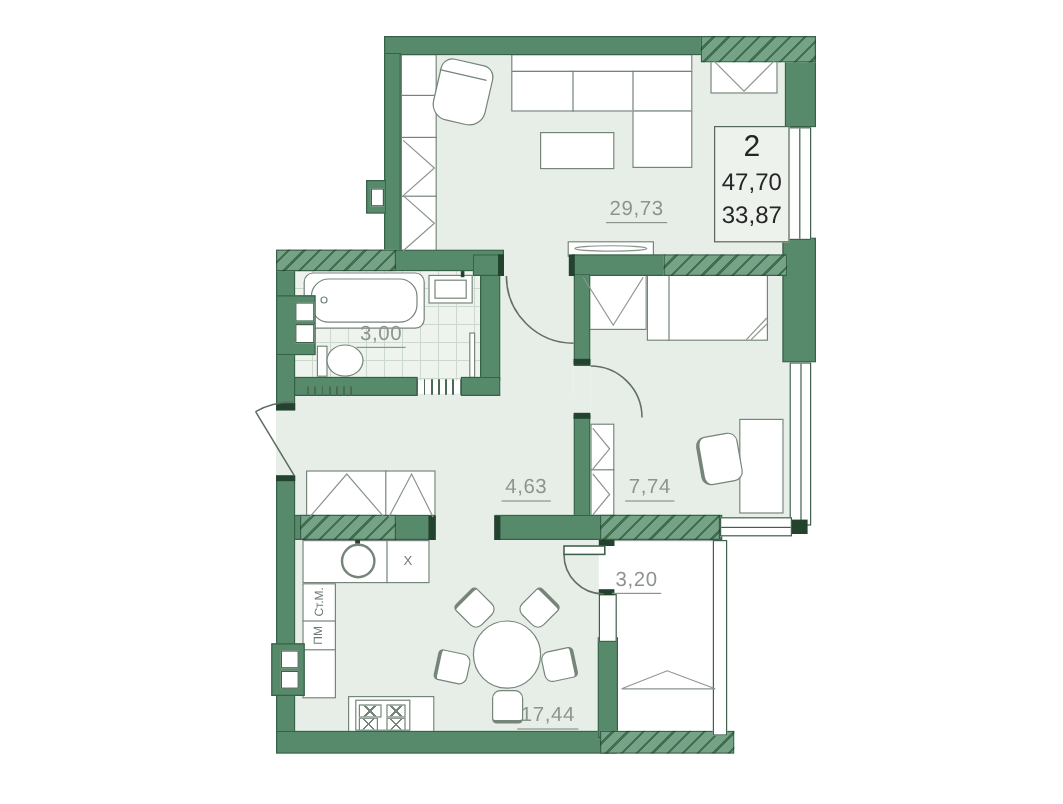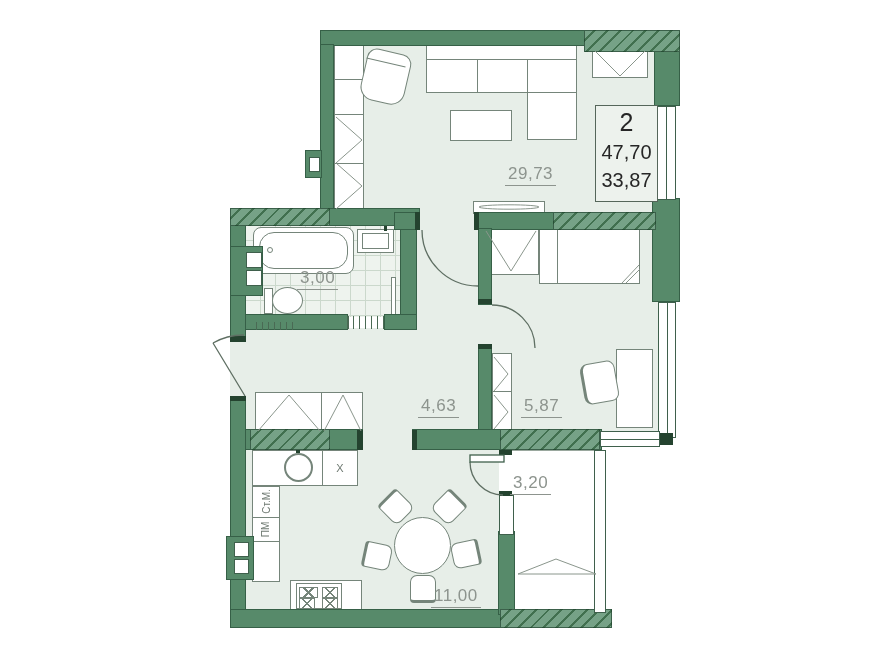--- a/index.html
+++ b/index.html
@@ -167,23 +167,23 @@
   <div class="cap" style="left:230px;top:396px;width:16px;height:5px"></div>
   <div class="cap" style="left:499px;top:450px;width:13px;height:5px"></div>
   <div class="cap" style="left:499px;top:491px;width:13px;height:5px"></div>
   <div class="cap" style="left:660px;top:433px;width:13px;height:12px"></div>
   <div class="comb" style="left:347px;top:316px;width:37px;height:13px"></div>
   <div class="comb" style="left:256px;top:322px;width:40px;height:8px"></div>
 
   <div class="label" style="left:505px;top:164px"><span>29,73</span></div>
   <div class="label" style="left:297px;top:268px"><span>3,00</span></div>
   <div class="label" style="left:418px;top:396px"><span>4,63</span></div>
-  <div class="label" style="left:521px;top:396px"><span>5,87</span></div>
+  <div class="label" style="left:521px;top:396px"><span>7,74</span></div>
   <div class="label" style="left:510px;top:473px"><span>3,20</span></div>
-  <div class="label" style="left:431px;top:586px"><span>11,00</span></div>
+  <div class="label" style="left:431px;top:586px"><span>17,44</span></div>
 
   <div class="infobox">
     <div class="ib-rooms">2</div>
     <div class="ib-area">47,70</div>
     <div class="ib-area">33,87</div>
   </div>
 
   <div class="appl appl--v" style="left:252px;top:486px;width:28px;height:31px">
       <span>Ст.М.</span>
     </div>

